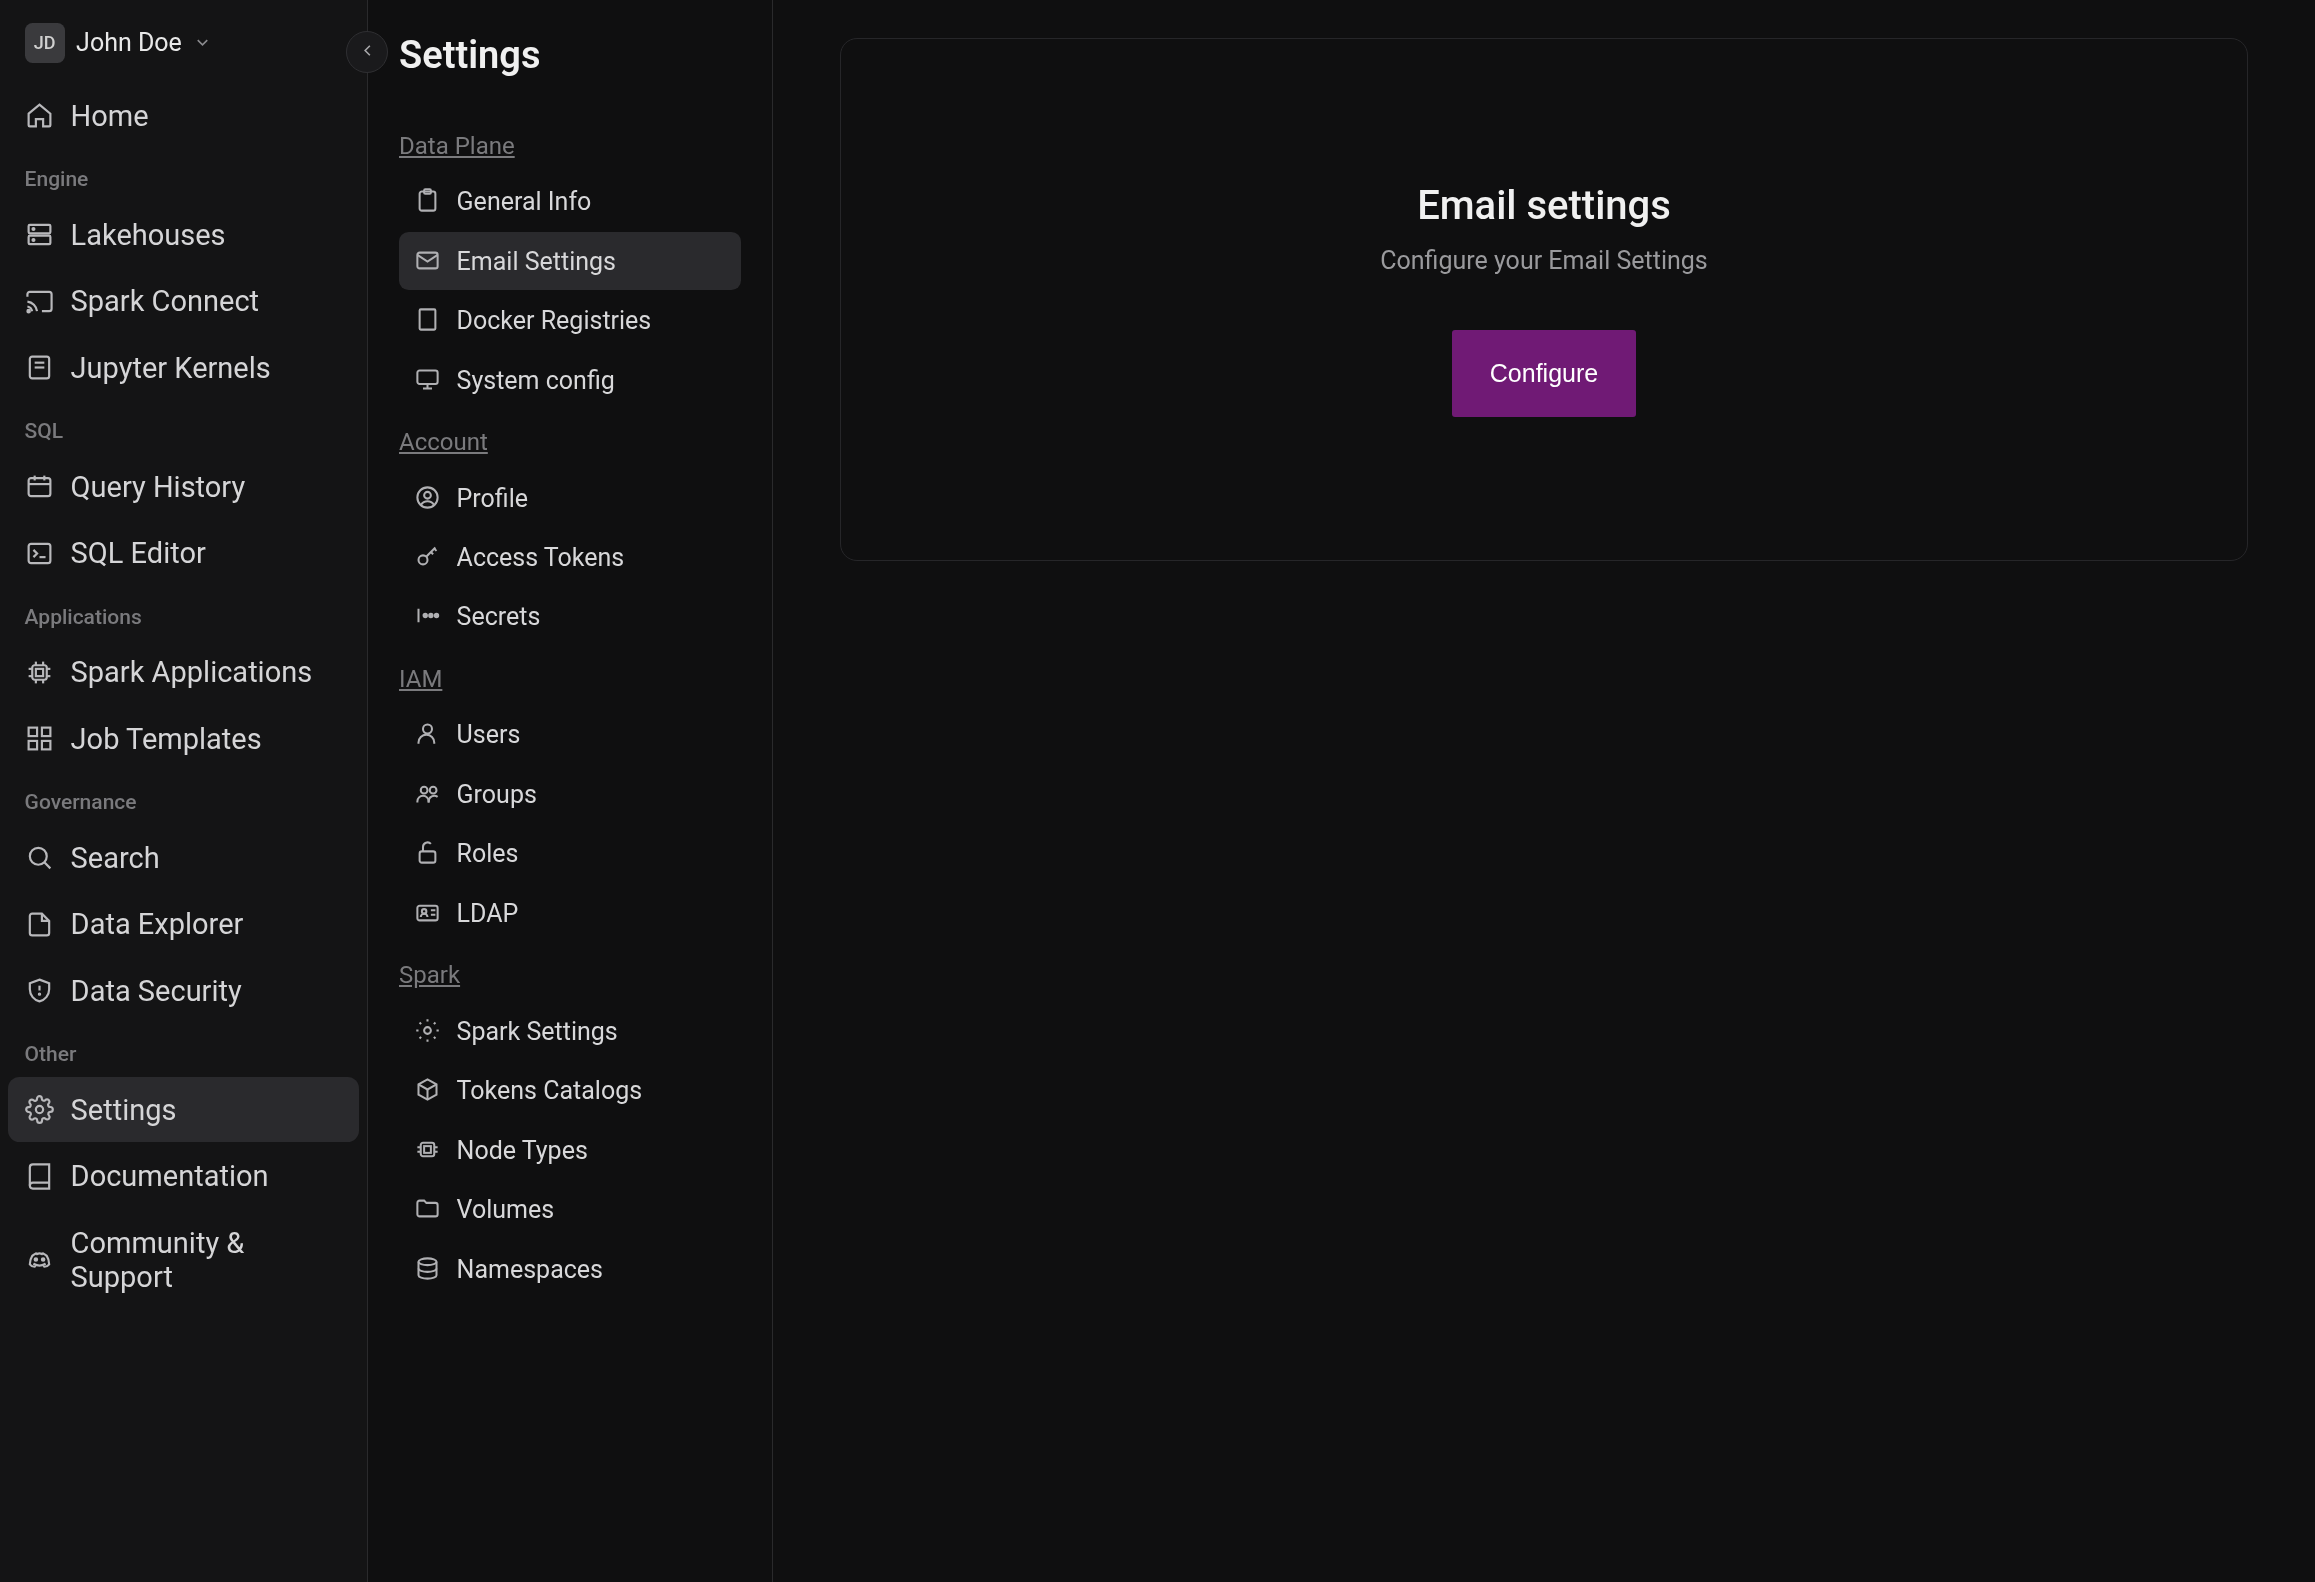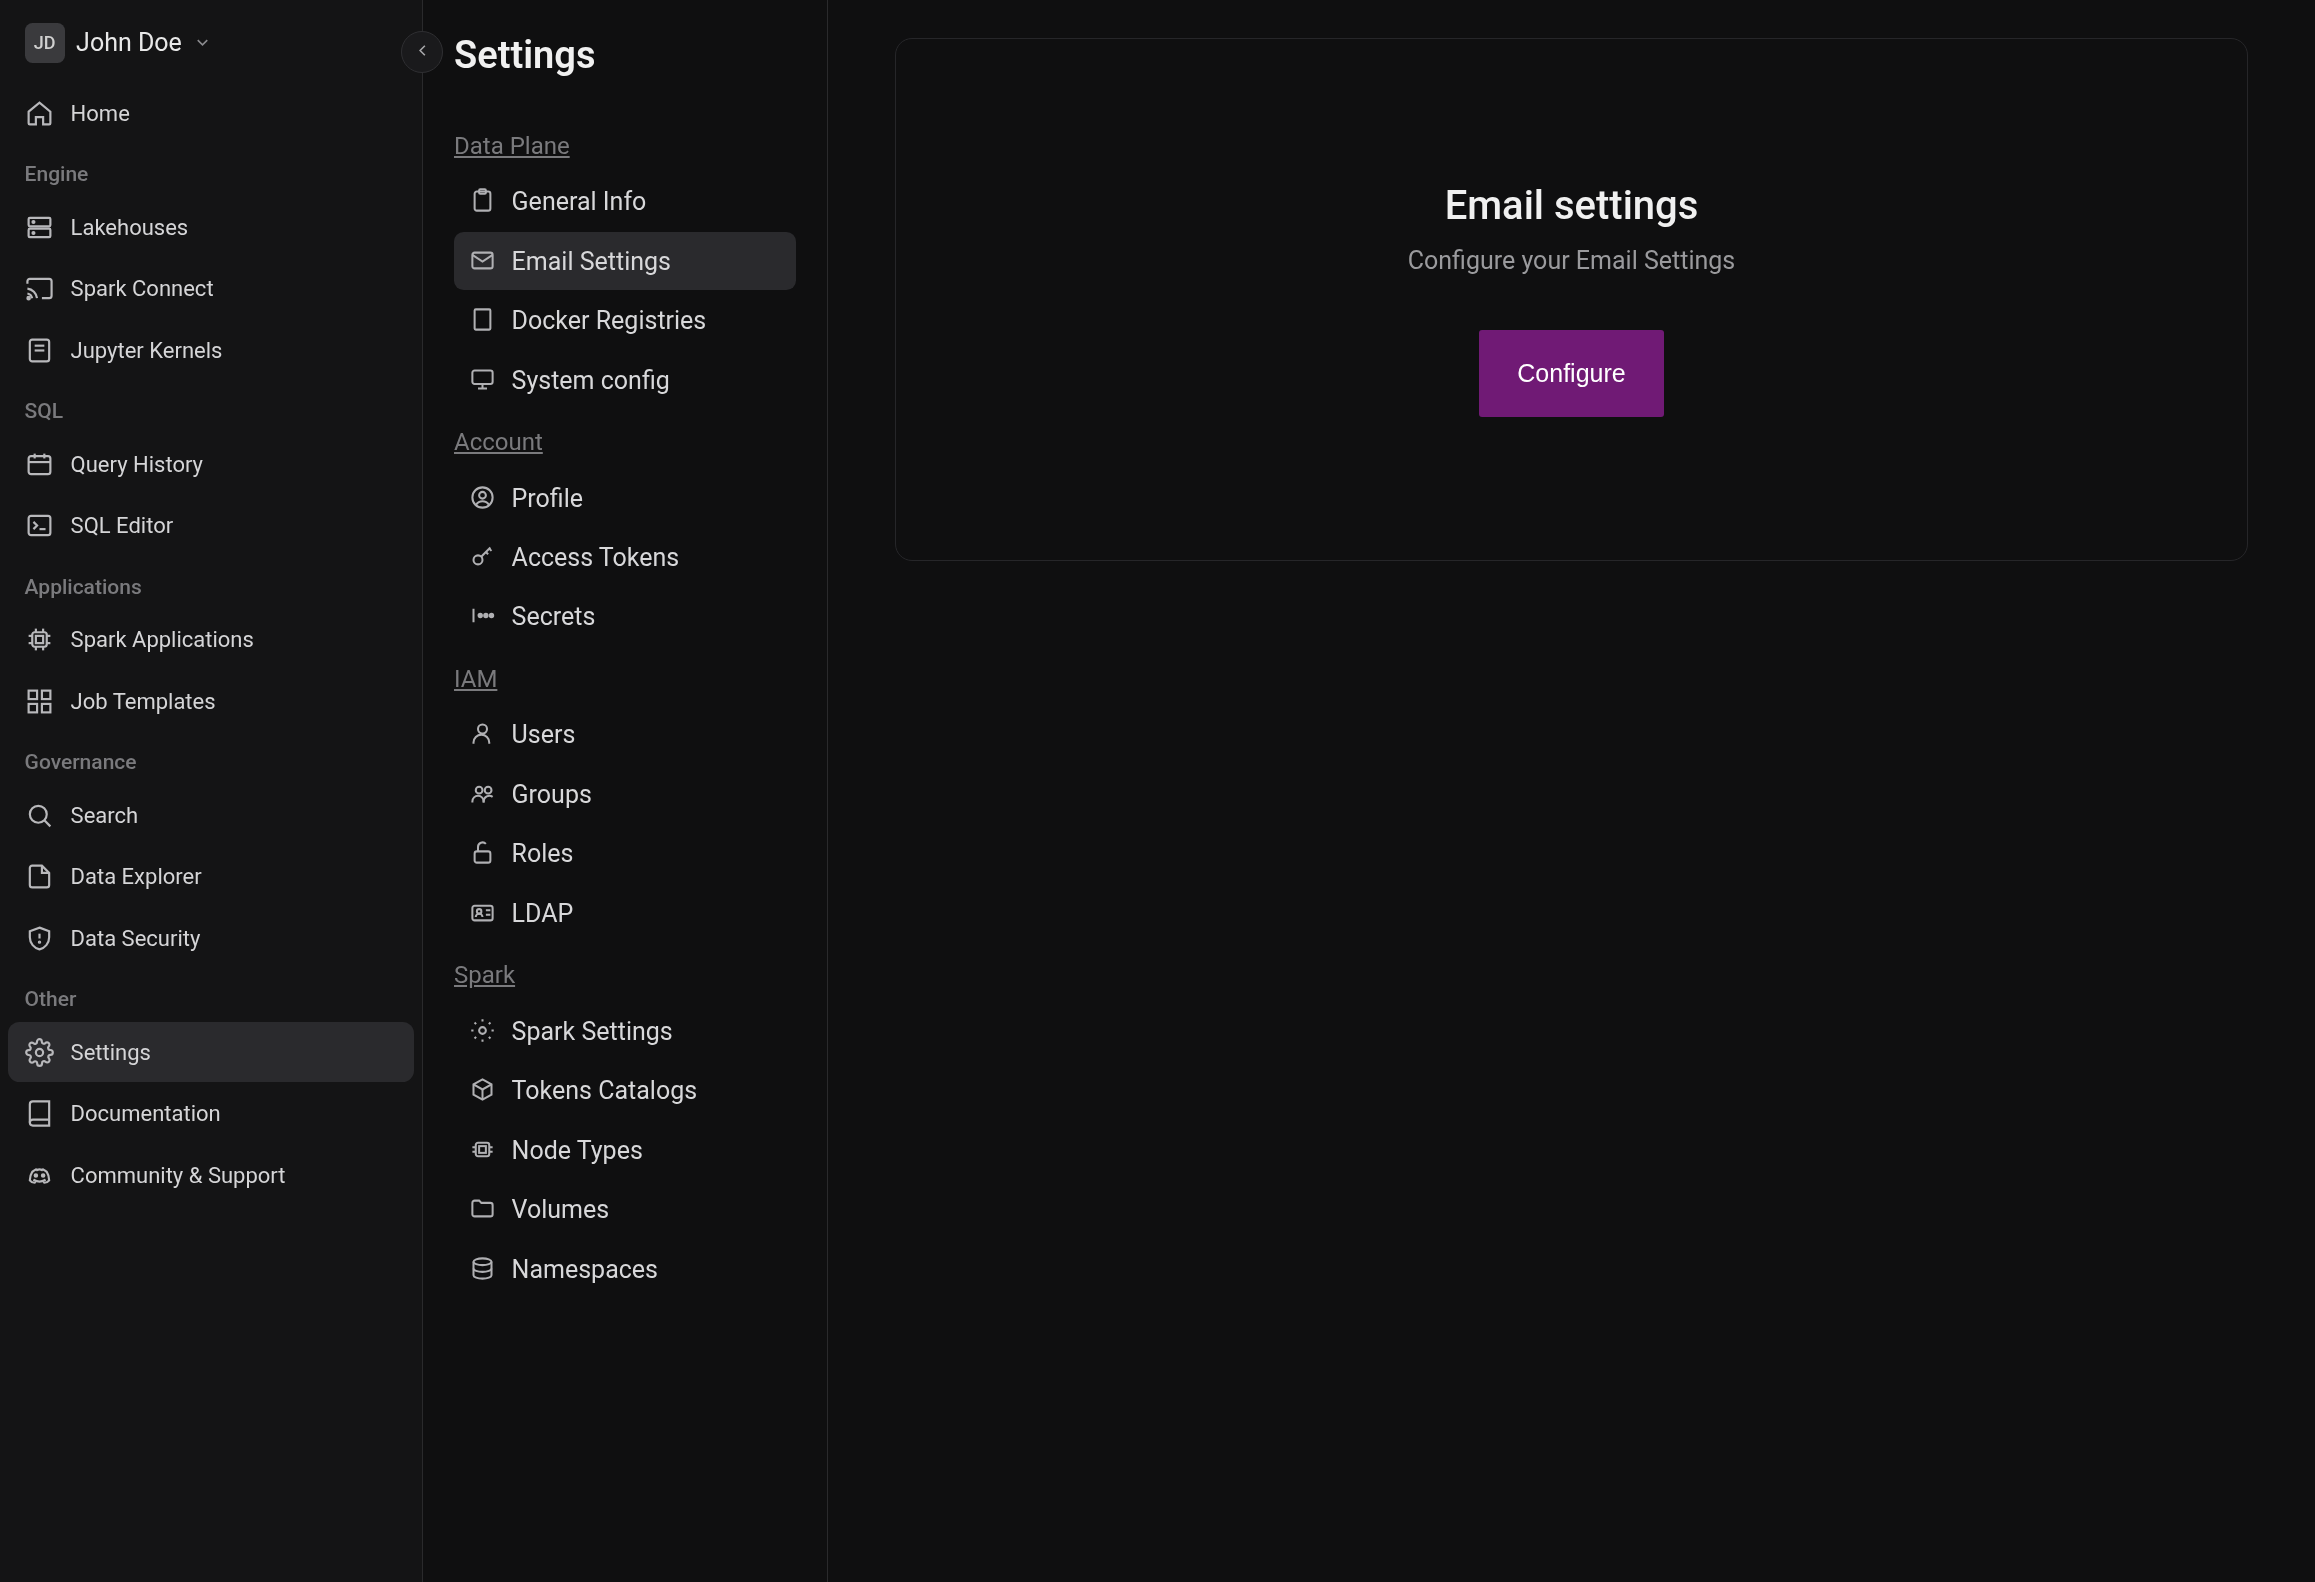--- a/index.html
+++ b/index.html
@@ -8,21 +8,21 @@
   background: #0f0f10;
   color: #e5e5e5;
   width: 2315px;
   height: 1583px;
   overflow: hidden;
   display: flex;
 }
 
 
 .sidebar-primary {
-  width: 423px;
+  width: 368px;
   background: #141415;
   border-right: 1px solid #2a2a2c;
   display: flex;
   flex-direction: column;
   padding: 19px 7.6px;
   position: relative;
 }
 
 .user-row {
   display: flex;
@@ -80,21 +80,21 @@
 }
 
 .nav-item {
   display: flex;
   align-items: center;
   gap: 17px;
   padding: 15.3px 17px;
   border-radius: 11.5px;
   cursor: pointer;
   color: #d5d5d7;
-  font-size: 22px;
+  font-size: 29px;
   margin: 1.9px 0;
 }
 .nav-item.active { background: #2a2a2d; }
 
 .nav-icon {
   width: 29px;
   height: 29px;
   flex-shrink: 0;
   color: #b8b8bb;
   display: flex;

